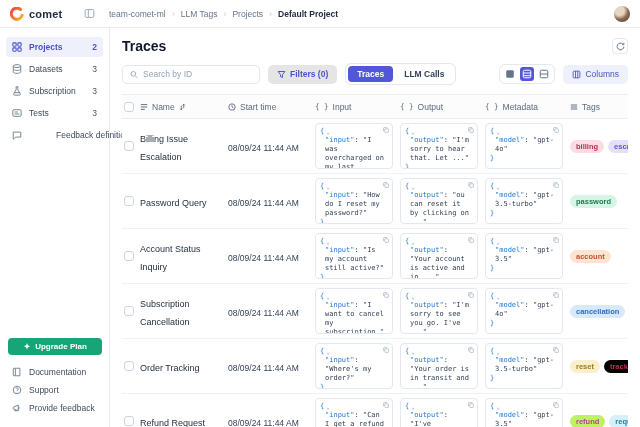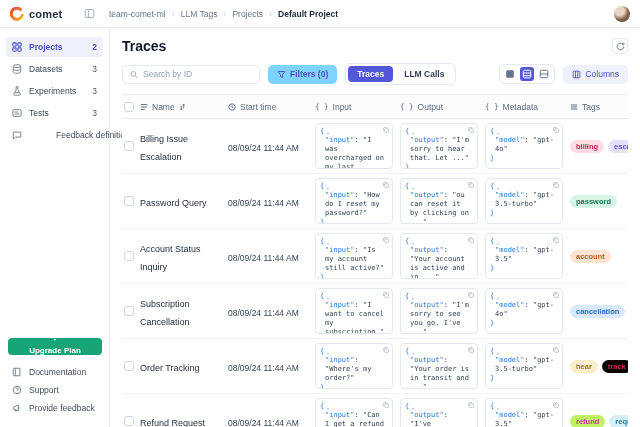--- a/index.html
+++ b/index.html
@@ -18,35 +18,35 @@
   .sidebar { width:110px; border-right:1px solid #e9edf2; display:flex; flex-direction:column; padding:8px 0 10px; }
   .nav-item { display:flex; align-items:center; gap:6px; height:20px; margin:1px 6px; padding:0 6px;
     border-radius:4px; font-size:8.5px; color:#3f4a5a; cursor:pointer; }
   .nav-item .nicon { width:11px; display:flex; color:#7b8794; }
   .nav-item .ncount { margin-left:auto; color:#475569; }
   .nav-item.active { background:#eef0fc; color:#4c50cb; font-weight:600; }
   .nav-item.active .nicon, .nav-item.active .ncount { color:#4c50cb; }
   .sidebar-bottom { margin-top:auto; }
   .upgrade-btn { margin:0 8px 8px; height:17px; border:none; border-radius:4px; background:#17a578; color:#fff;
     font-size:8px; font-weight:600; display:flex; align-items:center; justify-content:center; gap:4px; width:94px; cursor:pointer;
-    font-family:"Liberation Sans", sans-serif;flex-direction:column; }
+    font-family:"Liberation Sans", sans-serif; }
   .foot-item { display:flex; align-items:center; gap:6px; height:18px; padding:0 12px; font-size:8.5px; color:#3f4a5a; cursor:pointer; }
   .foot-item .nicon { width:11px; display:flex; color:#7b8794; }
   .main { flex:1; padding:10px 12px 0; min-width:0; }
   .title-row { display:flex; align-items:center; justify-content:space-between; margin-bottom:9px; }
   .page-title { font-size:14px; font-weight:700; color:#0f172a; }
   .icon-btn { width:16px; height:16px; border:1px solid #e3e7ee; border-radius:4px; background:#fff;
     display:flex; align-items:center; justify-content:center; color:#64748b; cursor:pointer; }
   .toolbar { display:flex; align-items:center; margin-bottom:9px; gap:8px; }
   .search-box { display:flex; align-items:center; gap:5px; width:138px; height:19px; border:1px solid #e3e7ee;
     border-radius:5px; padding:0 7px; background:#fff; }
   .search-box input { border:none; outline:none; font-size:8.5px; width:100%; color:#334155;
     font-family:"Liberation Sans", sans-serif; background:transparent; }
   .search-box input::placeholder { color:#94a3b8; }
-  .filters-btn { height:19px; border:none; border-radius:5px; background:#7dd3fc; color:#4c53c9; font-size:8.5px;
+  .filters-btn { height:19px; border:none; border-radius:5px; background:#e5e5e5; color:#4c53c9; font-size:8.5px;
     font-weight:600; display:flex; align-items:center; gap:4px; padding:0 9px; cursor:pointer; font-family:"Liberation Sans", sans-serif; }
   .toggle-group { display:flex; align-items:center; background:#fff; border:1px solid #e3e7ee; border-radius:6px; padding:2px; gap:2px; }
   .toggle-opt { font-size:8.5px; padding:3px 9px; border-radius:4px; color:#334155; font-weight:600; cursor:pointer; }
   .toggle-opt.selected { background:#5157d8; color:#fff; }
   .toolbar-right { margin-left:auto; display:flex; align-items:center; gap:8px; }
   .density-group { display:flex; align-items:center; gap:3px; border:1px solid #e3e7ee; border-radius:6px; padding:2px 3px; background:#fff; }
   .density { width:14px; height:14px; border-radius:3px; display:flex; align-items:center; justify-content:center; cursor:pointer; color:#64748b; }
   .density.selected { background:#5157d8; color:#fff; }
   .columns-btn { height:19px; border:none; border-radius:5px; background:#eef0fc; color:#4c53c9; font-size:8.5px;
     font-weight:400; display:flex; align-items:center; gap:4px; padding:0 9px; cursor:pointer; font-family:"Liberation Sans", sans-serif; }
@@ -134,21 +134,21 @@
       <span>Datasets</span>
       <span class="ncount">3</span>
     </div>
     <div class="nav-item">
       <span class="nicon">
         <svg width="10" height="10" viewBox="0 0 12 12" fill="none" stroke="currentColor" stroke-width="1.2">
           <path d="M4.5 1h3M5 1v3.5L2 9.5A1.2 1.2 0 0 0 3 11h6a1.2 1.2 0 0 0 1-1.5L7 4.5V1"></path>
             <line x1="3.2" y1="8" x2="8.8" y2="8"></line>
         </svg>
         </span>
-      <span>Experiments</span>
+      <span>Subscription</span>
       <span class="ncount">3</span>
     </div>
     <div class="nav-item">
       <span class="nicon">
         <svg width="10" height="10" viewBox="0 0 12 12" fill="none" stroke="currentColor" stroke-width="1.2">
           <rect x="1" y="2" width="10" height="8" rx="1.5"></rect>
             <line x1="3" y1="4.8" x2="7" y2="4.8"></line>
             <line x1="3" y1="7.2" x2="9" y2="7.2"></line>
         </svg>
         </span>
@@ -596,21 +596,21 @@
           <svg width="6" height="6" viewBox="0 0 10 10" fill="none" stroke="currentColor" stroke-width="1.2">
             <rect x="3" y="3" width="6" height="6" rx="1"></rect>
                     <path d="M7 1H2a1 1 0 0 0-1 1v5"></path>
                   </svg>
                 </span>
         <div class="jbody"><span class="jkey">"model"</span><span class="jval">: "gpt-3.5-turbo"</span></div>
         <div class="jclose">}</div>
       </div>
     </div>
     <div class="c-tags">
-              <span class="tag" style="background: rgb(250, 238, 203); color: rgb(154, 122, 32);">hear</span>
+              <span class="tag" style="background: rgb(250, 238, 203); color: rgb(154, 122, 32);">reset</span>
               <span class="tag" style="background: #000000; color: rgb(197, 43, 80);">track</span>
             </div>
   </div>
 
   <div class="row">
     <div class="c-check">
               <span class="checkbox"></span>
             </div>
     <div class="c-name"><span class="name-txt">Refund Request</span></div>
     <div class="c-time"><span class="time-txt">08/09/24 11:44 AM</span></div>

